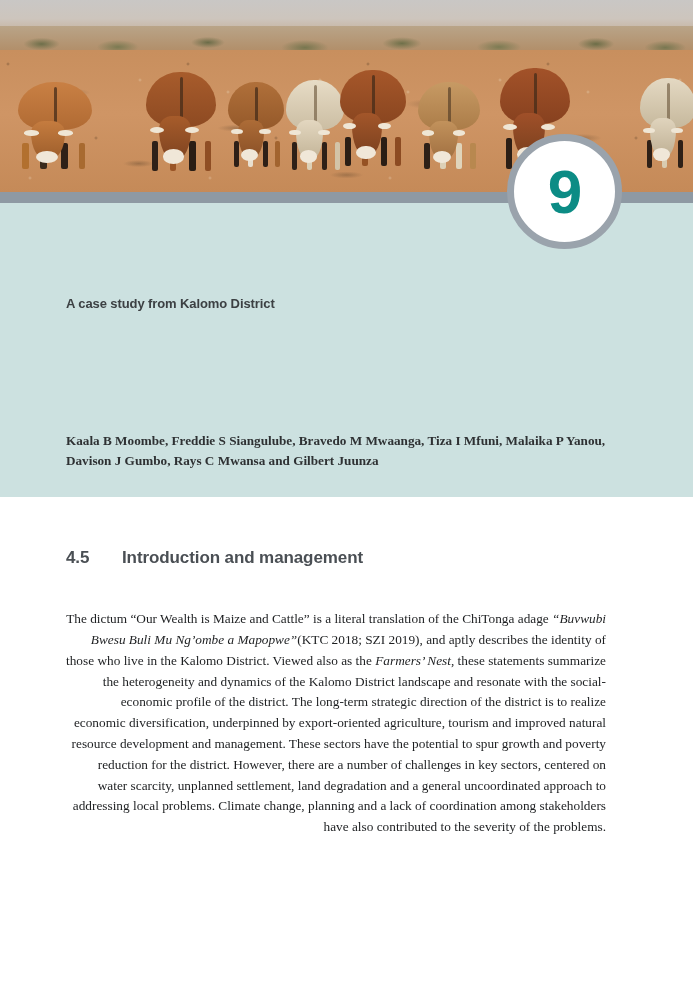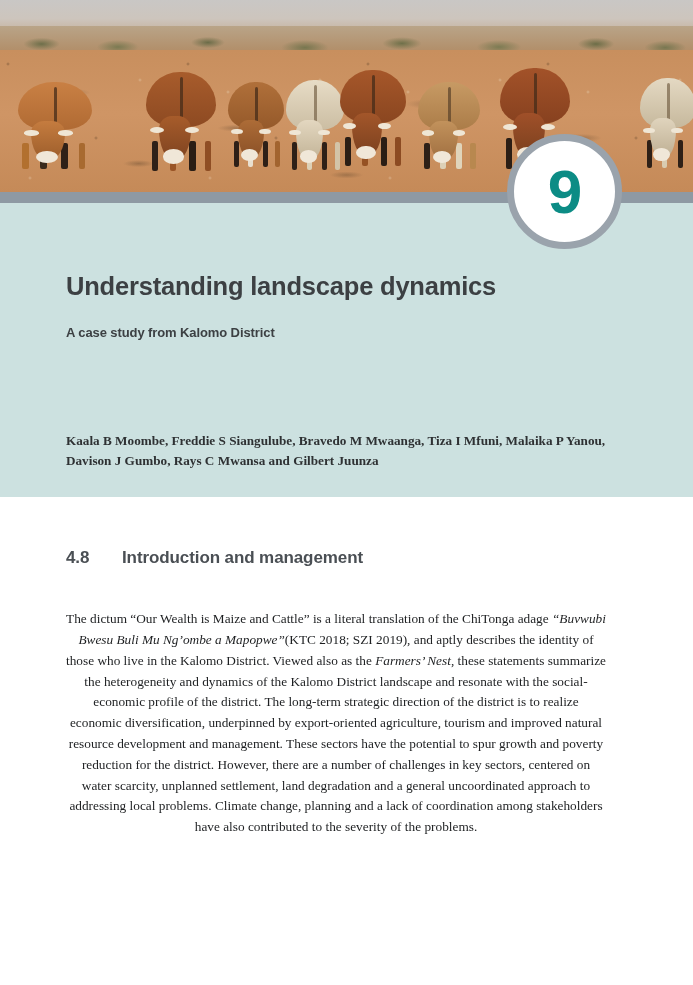--- a/index.html
+++ b/index.html
@@ -239,21 +239,21 @@
   }
   .body-text {
     position: absolute;
     left: 66px;
     top: 596px;
     width: 540px;
     font-family: "Liberation Serif", serif;
     font-size: 13.3px;
     color: #1d1f21;
     line-height: 1.565;
-    text-align: center;
+    text-align: right;
   }
   .body-text em { font-style: italic; }
 </style>
 </head>
 <body>
 
 <div class="hero">
   <div class="hero-sky"></div>
   <div class="hero-scrub"></div>
   <div class="hero-ground"></div>
@@ -365,23 +365,22 @@
 
 <div class="divider"></div>
 
 <div class="band"></div>
 
 <div class="chapter-badge">
   <span class="num">9</span>
 </div>
 
 <div class="title-block">
-  <h1 class="chapter-title">Understanding landscape dynamics</h1>
   <h2 class="chapter-subtitle">A case study from Kalomo District</h2>
 </div>
 
 <div class="authors">Kaala B Moombe, Freddie S Siangulube, Bravedo M Mwaanga, Tiza I Mfuni, Malaika P Yanou, Davison J Gumbo, Rays C Mwansa and Gilbert Juunza</div>
 
 <div class="section-heading">
-  <span class="sec-num">4.8</span><span>Introduction and management</span>
+  <span class="sec-num">4.5</span><span>Introduction and management</span>
 </div>
 
 <p class="body-text"><span>The dictum “Our Wealth is Maize and Cattle” is a literal translation of the ChiTonga adage </span><em>“Buvwubi Bwesu Buli Mu Ng’ombe a Mapopwe”</em><span>(KTC 2018; SZI 2019), and aptly describes the identity of those who live in the Kalomo District. Viewed also as the </span><em>Farmers’ Nest</em><span>, these statements summarize the heterogeneity and dynamics of the Kalomo District landscape and resonate with the social-economic profile of the district. The long-term strategic direction of the district is to realize economic diversification, underpinned by export-oriented agriculture, tourism and improved natural resource development and management. These sectors have the potential to spur growth and poverty reduction for the district. However, there are a number of challenges in key sectors, centered on water scarcity, unplanned settlement, land degradation and a general uncoordinated approach to addressing local problems. Climate change, planning and a lack of coordination among stakeholders have also contributed to the severity of the problems.</span></p>
 
 </body></html>

